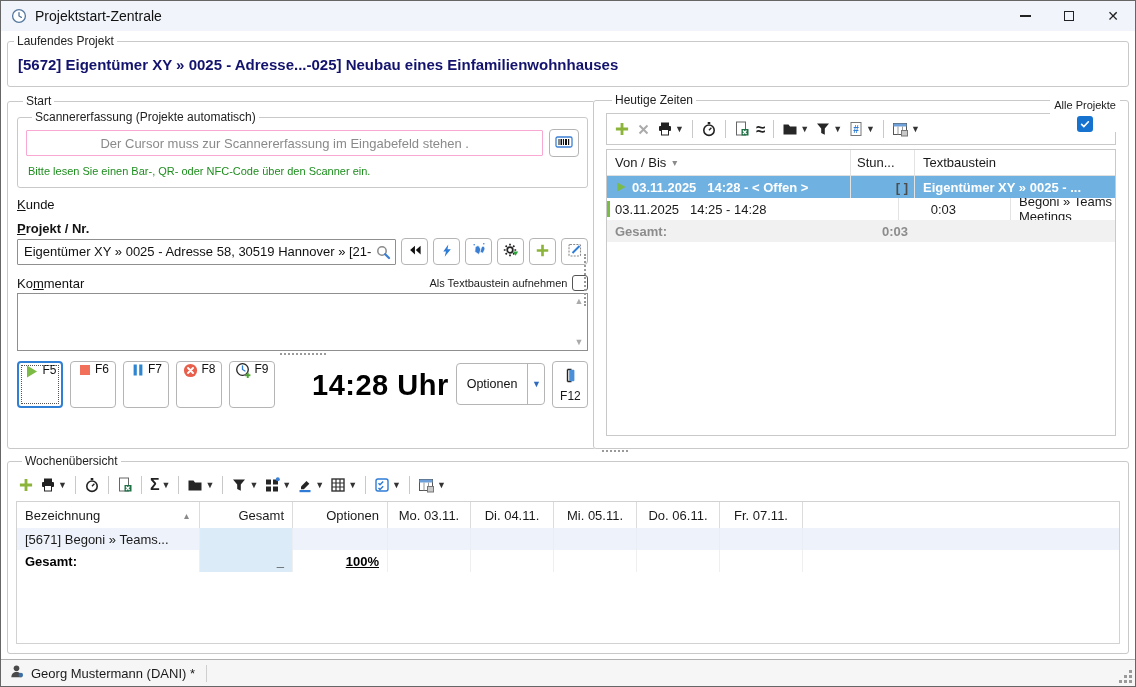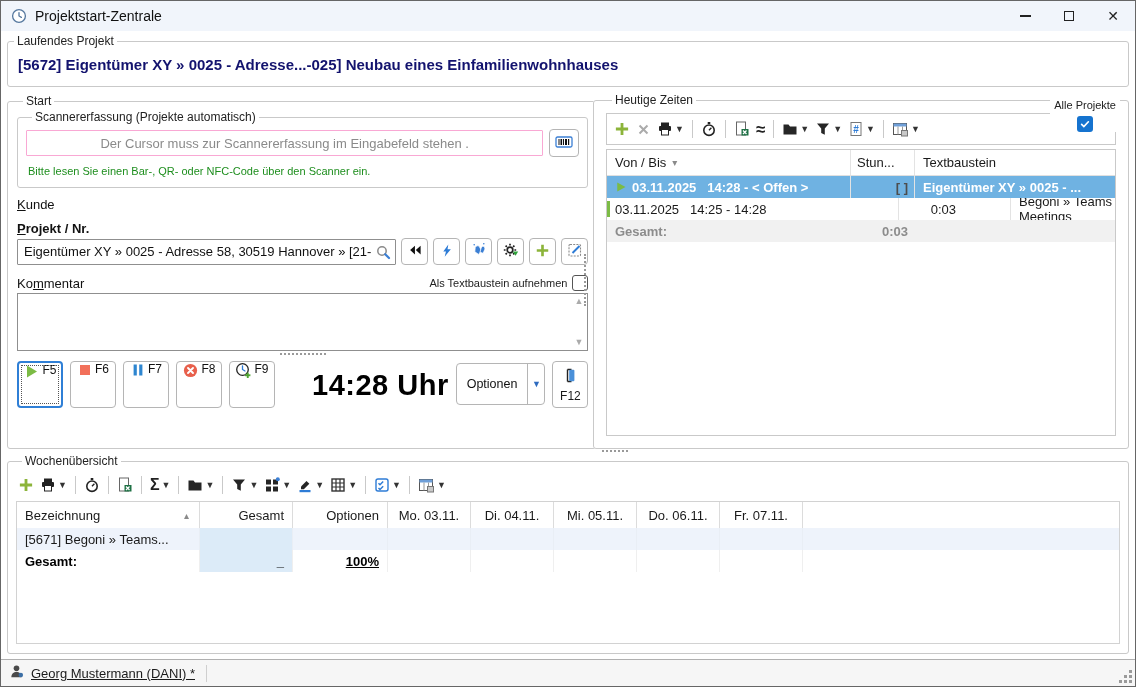--- a/index.html
+++ b/index.html
@@ -109,21 +109,21 @@
   .wday { width:83px; height:100%; display:flex; align-items:center; justify-content:center; border-right:1px solid #dcdcdc; }
   .wfill { flex:1; height:100%; }
   .wrow.r1 { background:#eef3fb; }
   .wrow .gesamt-cell { background:#dcebf8; }
   .wrow.wtotal { font-weight:bold; color:#000; }
   .wrow.wtotal .pct { text-decoration:underline; }
   .sort { font-size:10px; color:#8a8a8a; margin-left:6px; }
   .sort.right { margin-left:auto; margin-right:4px; }
   
   .statusbar { position:absolute; left:0; right:0; bottom:0; height:27px; background:#f6f6f6;
-    border-top:1px solid #b0b0b0; display:flex; align-items:center; padding-left:8px; gap:7px; font-size:13px;text-decoration:underline; }
+    border-top:1px solid #b0b0b0; display:flex; align-items:center; padding-left:8px; gap:7px; font-size:13px; }
   .sb-sep { position:absolute; left:205px; top:5px; width:1px; height:17px; background:#cfcfcf; }
   .grip { position:absolute; right:3px; bottom:3px; width:12px; height:12px; }
   .grip i { position:absolute; width:3px; height:3px; background:#9a9a9a; }
 </style>
 </head>
 <body>
 
 <div class="window">
 
   <div class="titlebar">

